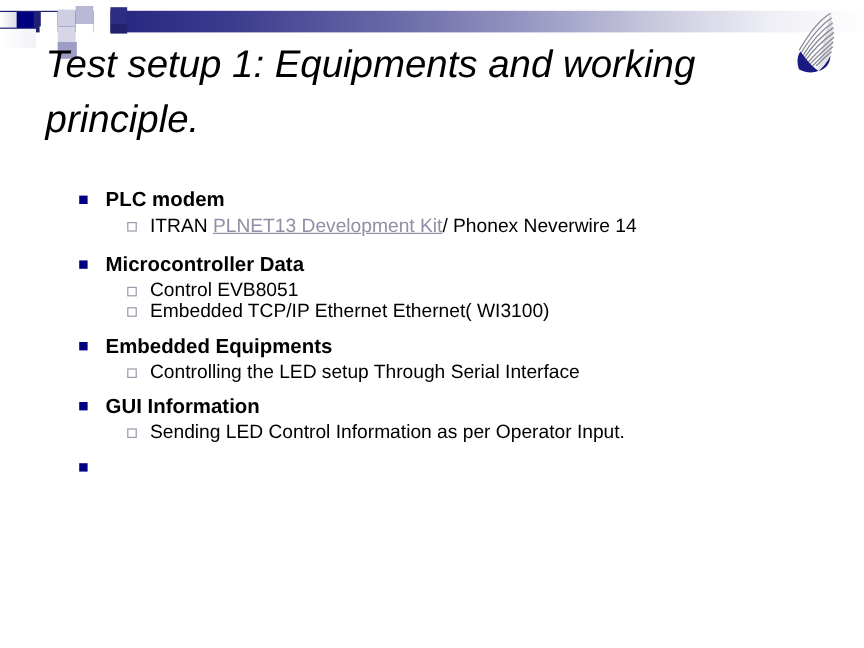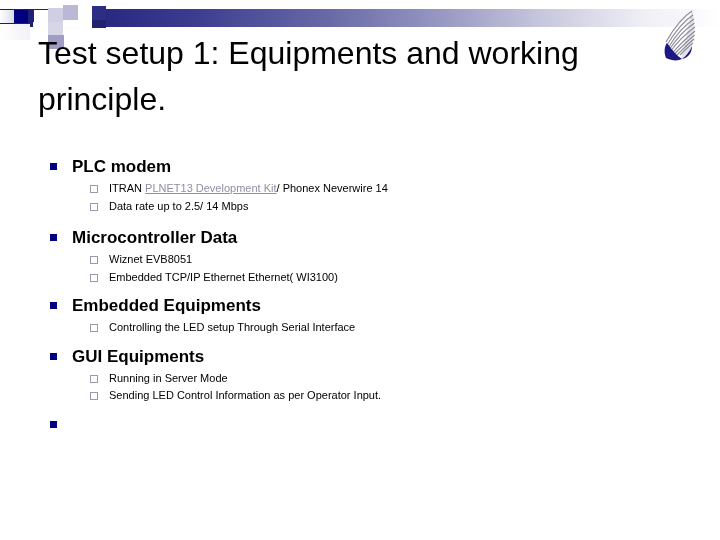--- a/index.html
+++ b/index.html
@@ -73,26 +73,27 @@
   #title {
     position: absolute;
     left: 38px;
     top: 30px;
     width: 600px;
     font-size: 32px;
     line-height: 46px;
     font-weight: normal;
     color: #000000;
     letter-spacing: 0px;
+    font-style: italic;
   }
 
   
   #body {
     position: absolute;
-    left: 44px;
+    left: 60px;
     top: 156px;
     width: 650px;
   }
 
   .lvl1 {
     position: relative;
     padding-left: 28px;
     font-size: 17px;
     font-weight: bold;
     line-height: 22px;
@@ -107,21 +108,21 @@
     height: 7px;
     background: #000080;
   }
 
   .subs {
     margin-top: 3px;
   }
   .lvl2 {
     position: relative;
     padding-left: 65px;
-    font-size: 11px;
+    font-size: 16px;
     font-weight: normal;
     line-height: 15.5px;
     color: #000000;
     margin-bottom: 2px;
   }
   .lvl2 .b2 {
     position: absolute;
     left: 46px;
     top: 4px;
     width: 6px;
@@ -184,36 +185,32 @@
 
   <div class="lvl1">
     <span class="b1"></span>
     <span>PLC modem</span>
   </div>
   <div class="subs">
     <div class="lvl2">
       <span class="b2"></span>
       <span>ITRAN </span><a class="link" href="#">PLNET13 Development Kit</a><span>/ Phonex Neverwire 14</span>
     </div>
-    <div class="lvl2">
-      <span class="b2"></span>
-      <span>Data rate up to 2.5/ 14 Mbps</span>
-    </div>
   </div>
 
   <div class="gap-md"></div>
 
   <div class="lvl1">
     <span class="b1"></span>
     <span>Microcontroller Data</span>
   </div>
   <div class="subs">
     <div class="lvl2">
       <span class="b2"></span>
-      <span>Wiznet EVB8051</span>
+      <span>Control EVB8051</span>
     </div>
     <div class="lvl2">
       <span class="b2"></span>
       <span>Embedded TCP/IP Ethernet Ethernet( WI3100)</span>
     </div>
   </div>
 
   <div class="gap-sm"></div>
 
   <div class="lvl1">
@@ -224,27 +221,23 @@
     <div class="lvl2">
       <span class="b2"></span>
       <span>Controlling the LED setup Through Serial Interface</span>
     </div>
   </div>
 
   <div class="gap-sm"></div>
 
   <div class="lvl1">
     <span class="b1"></span>
-    <span>GUI Equipments</span>
-  </div>
-  <div class="subs">
-    <div class="lvl2">
-      <span class="b2"></span>
-      <span>Running in Server Mode</span>
-    </div>
+    <span>GUI Information</span>
+  </div>
+  <div class="subs">
     <div class="lvl2">
       <span class="b2"></span>
       <span>Sending LED Control Information as per Operator Input.</span>
     </div>
   </div>
 
   <div class="gap-sm"></div>
 
   <div class="lvl1">
     <span class="b1"></span>

